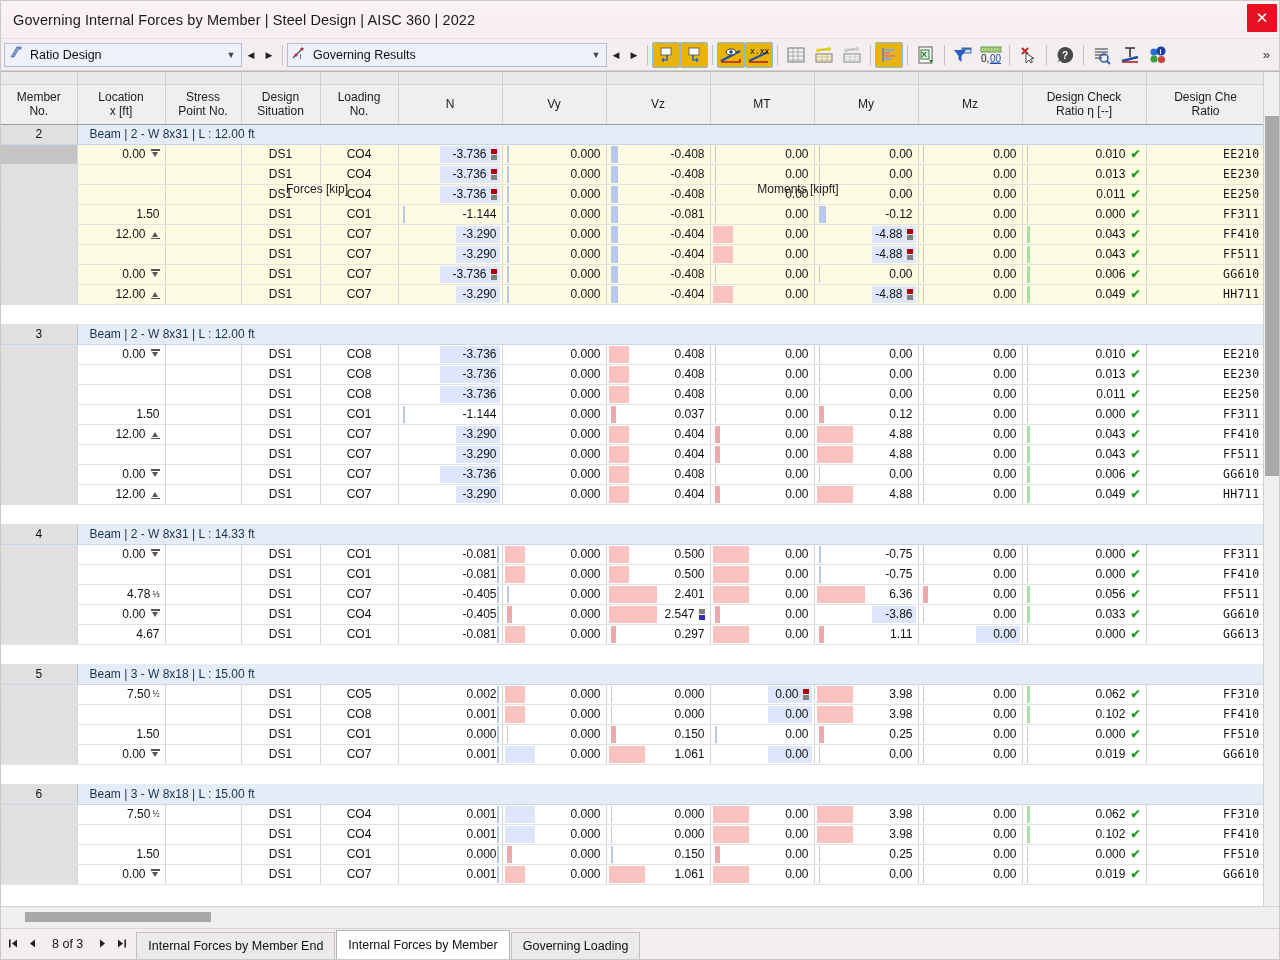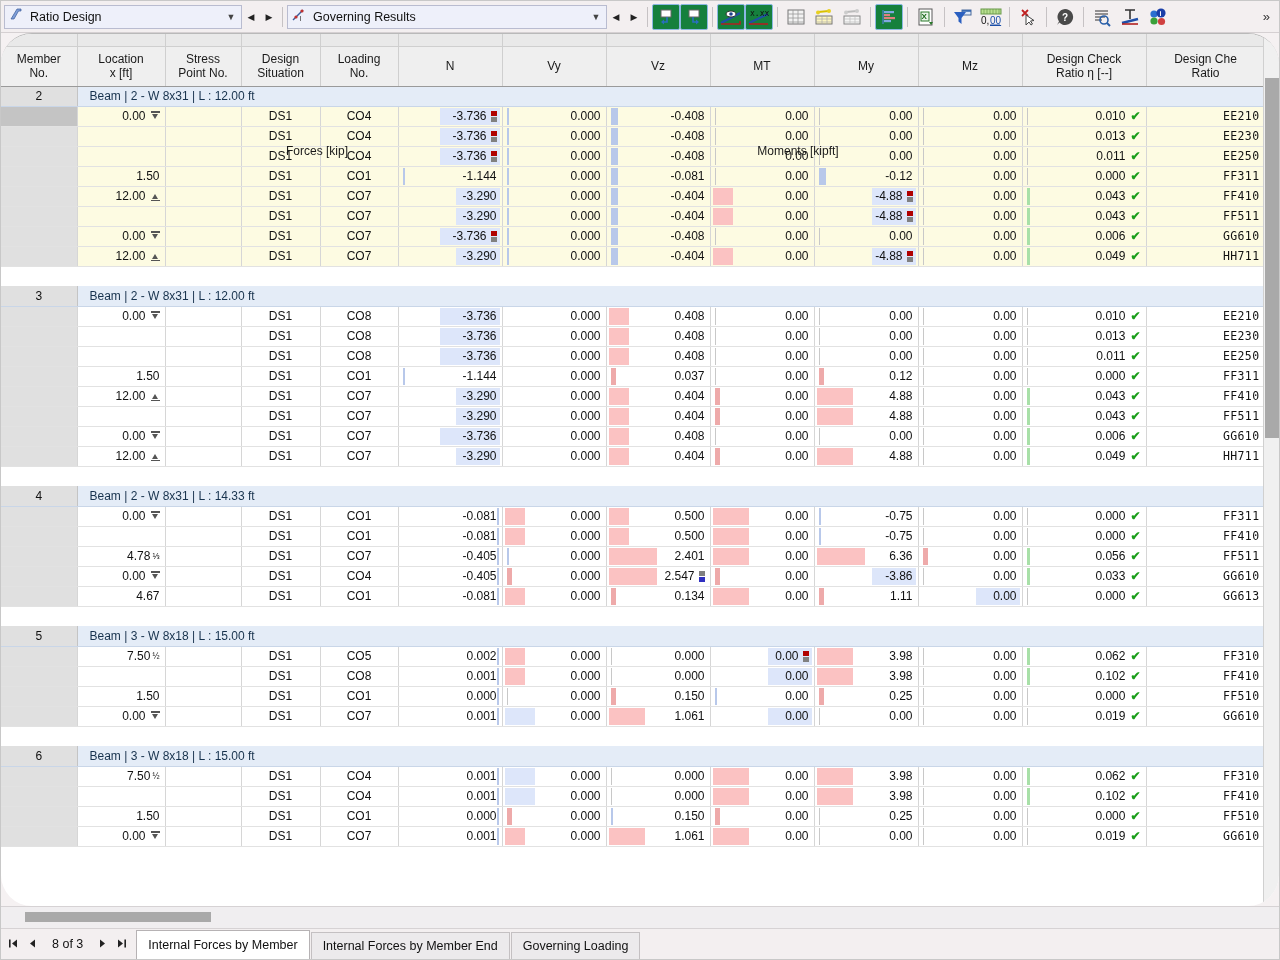--- a/index.html
+++ b/index.html
@@ -83,27 +83,27 @@
     display: flex; align-items: center; justify-content: center;
     font-size: 9px; color: #222; cursor: pointer;
     background: transparent;
   }
   .tsep { width: 1px; height: 20px; background: #c6c2c4; margin: 0 4px; }
   .tbtn {
     width: 28px; height: 26px;
     display: flex; align-items: center; justify-content: center;
     cursor: pointer; border: 1px solid transparent; border-radius: 2px;
   }
-  .tbtn.active { background: #15803d; border-color: #8bb7e3; text-decoration: underline; }
+  .tbtn.active { background: #eab308; border-color: #8bb7e3; text-decoration: underline; }
   .chev { margin-left: auto; padding-right: 6px; font-size: 13px; color: #333; cursor: pointer; }
 
   
   .tablewrap {
     flex: 1; position: relative; overflow: hidden;
-    background: #fff; border-top: 1px solid #b9b9b9; border-radius: 31px;
+    background: #fff; border-top: 1px solid #b9b9b9;
   }
   table.grid {
     border-collapse: collapse;
     table-layout: fixed;
     width: 1264px;
     font-size: 12px;
     color: #111;
   }
   table.grid th, table.grid td {
     border-right: 1px solid #d6d6d6;
@@ -238,20 +238,24 @@
     background: #eceaec; border: 1px solid #c4c0c2; border-bottom: none;
     margin-right: 1px; cursor: pointer; white-space: nowrap;
   }
   .tab.active { background: #ffffff; height: 29px; border-color: #b6b2b4; }
 </style>
 </head>
 <body>
 
 <div id="app">
 
+  <div class="titlebar">
+    <div class="title">Governing Internal Forces by Member | Steel Design | AISC 360 | 2022</div>
+    <div class="close-btn">✕</div>
+  </div>
 
 
   <div class="toolbar">
     <div class="combo wide1">
       <span>
         <svg width="16" height="16" viewBox="0 0 16 16">
             <path d="M3 12 L9 2 L13 2 L13 4 L10.5 4 L6 12 Z" fill="#7f9fd8" stroke="#3a5a9a" stroke-width="0.7"></path>
           </svg>
       </span>
       <span class="ctxt">Ratio Design</span>
@@ -2014,21 +2018,21 @@
             </td>
             <td>
               <div class="cell r">
                 <div class="bar red al" style="width:20px"></div>
                 <span class="num">0.000</span>
               </div>
             </td>
             <td>
               <div class="cell r">
                 <div class="bar tick tickr al" style="left:4px;width:5px"></div>
-                <span class="num">0.134</span>
+                <span class="num">0.297</span>
               </div>
             </td>
             <td>
               <div class="cell r">
                 <div class="bar red al" style="width:36px"></div>
                 <span class="num">0.00</span>
               </div>
             </td>
             <td>
               <div class="cell r">
@@ -2694,18 +2698,18 @@
             <path d="M3 1.5 L3 9.5 L8 5.5 Z" fill="#222"></path>
           </svg>
       </div>
       <div class="pgbtn">
         <svg width="11" height="11" viewBox="0 0 11 11">
             <path d="M2 1.5 L2 9.5 L7 5.5 Z" fill="#222"></path>
             <rect x="8.4" y="1.5" width="1.6" height="8" fill="#222"></rect>
           </svg>
       </div>
     </div>
+    <div class="tab">Internal Forces by Member End</div>
     <div class="tab active">Internal Forces by Member</div>
-    <div class="tab">Internal Forces by Member End</div>
     <div class="tab">Governing Loading</div>
   </div>
 
 </div>
 
 </body></html>

